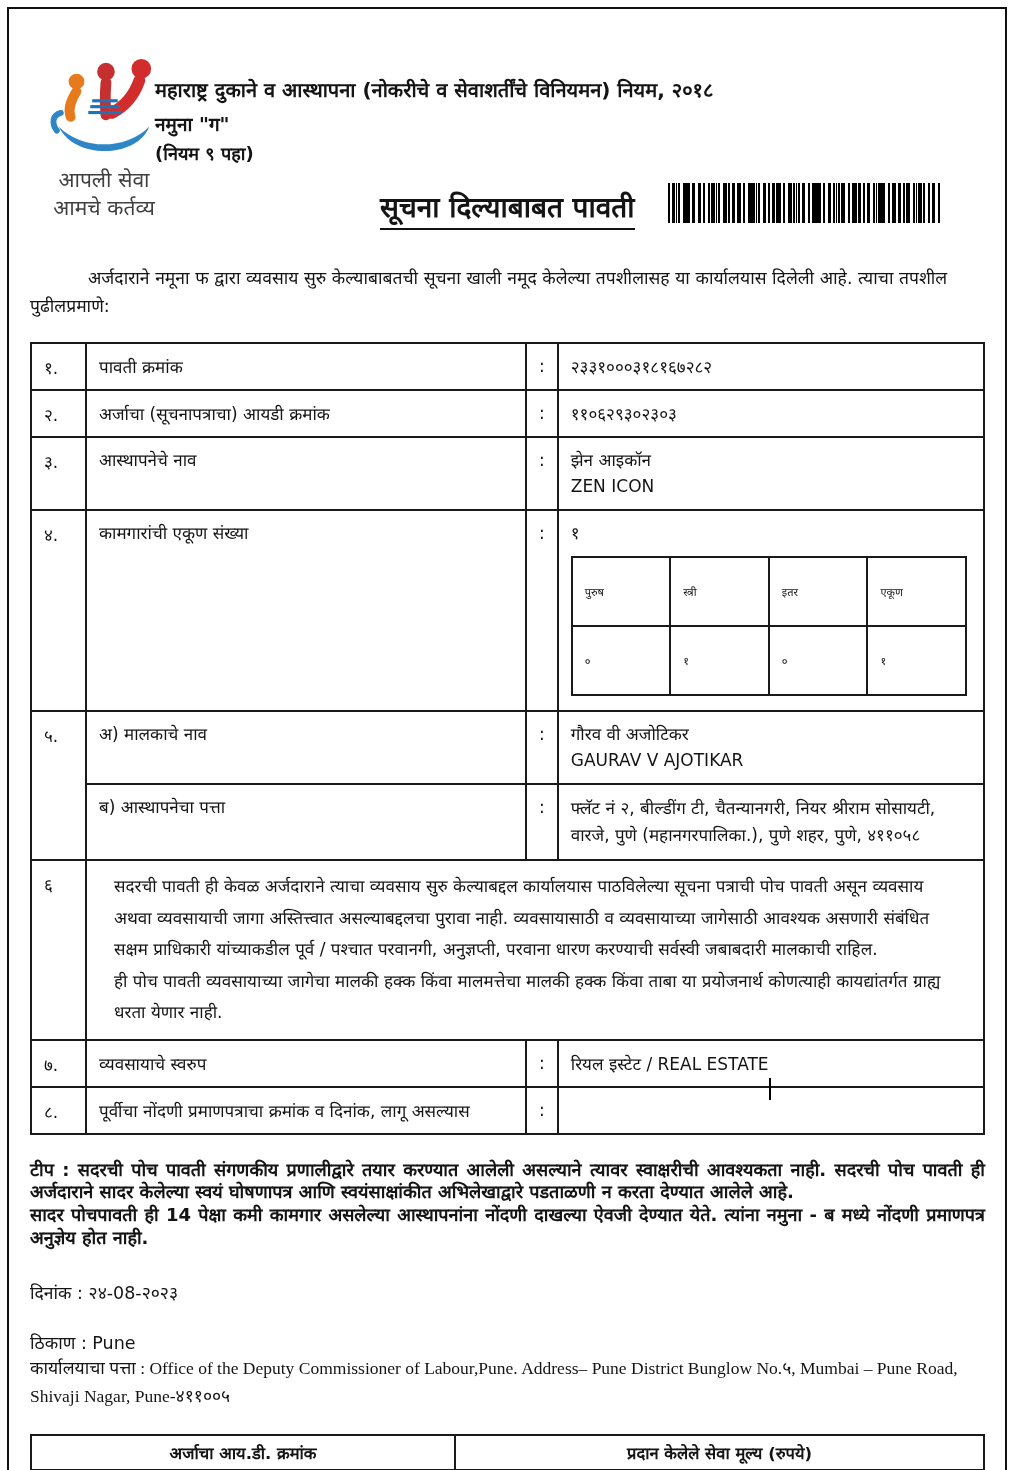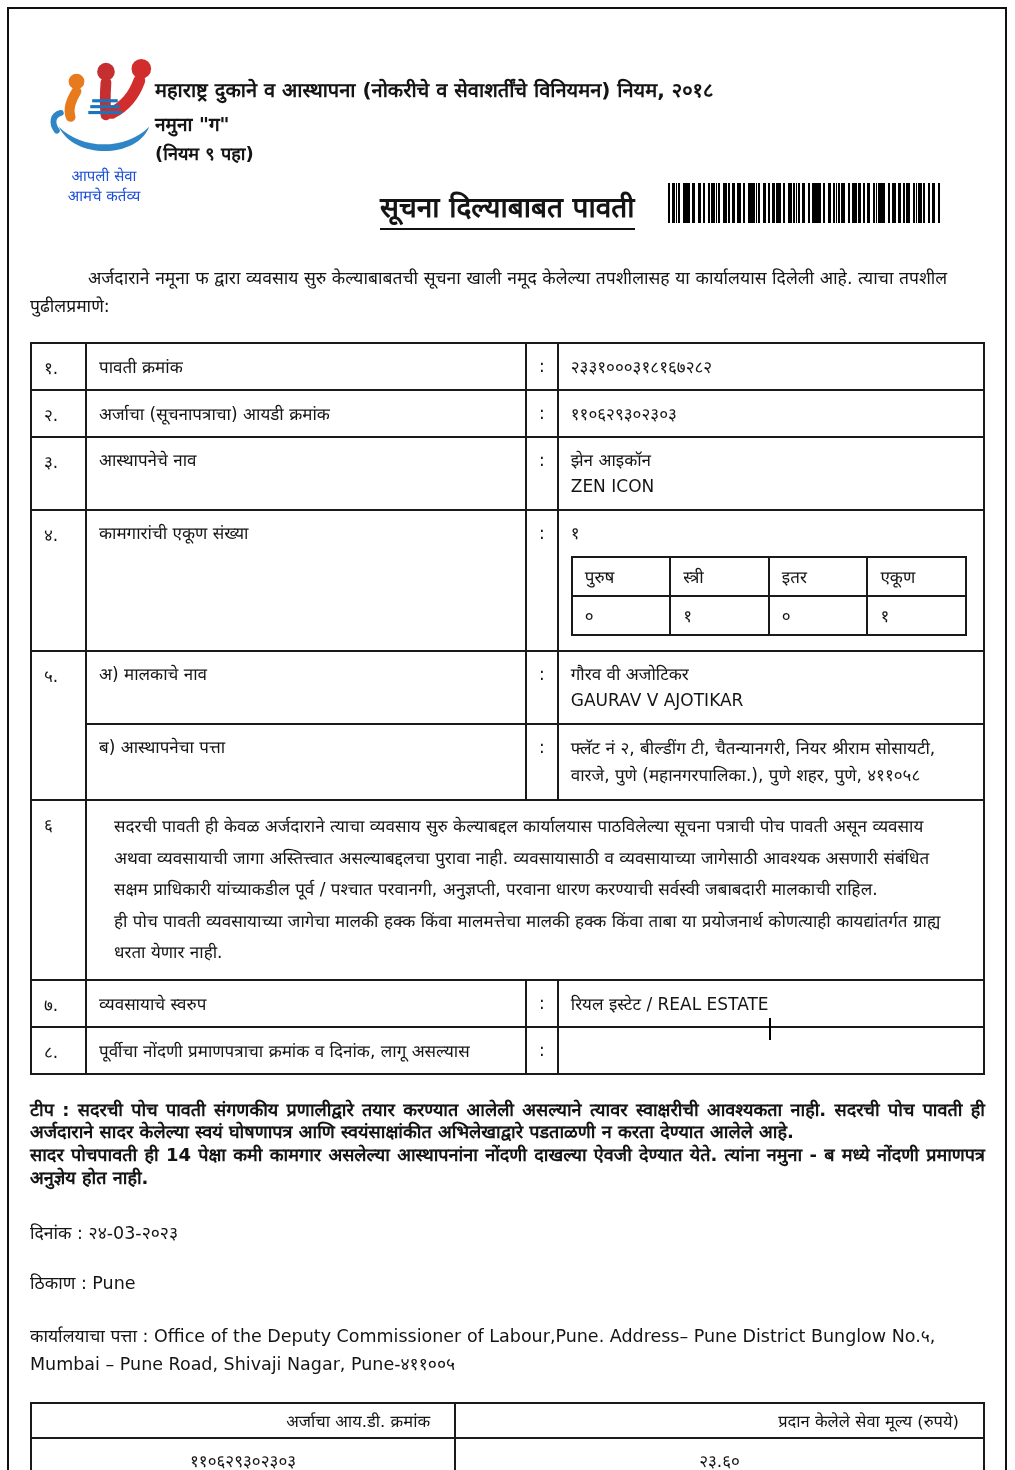--- a/index.html
+++ b/index.html
@@ -25,21 +25,21 @@
     padding: 48px 30px 0 30px;
   }
 
   
   .header { position: relative; min-height: 190px; }
   .logo {
     position: absolute; left: 8px; top: 8px;
     width: 132px; text-align: center;
   }
   .logo svg { display: block; margin: 0 auto; }
-  .logo-text { font-size: 15px; line-height: 1.35; color: #1d4ed8; margin-top: 2px; }
+  .logo-text { font-size: 21px; line-height: 1.35; color: #404040; margin-top: 2px; }
   .titles { margin-left: 125px; padding-top: 28px; }
   .doc-title { font-size: 20px; font-weight: bold; margin: 0 0 8px 0; }
   .form-name { font-size: 19px; font-weight: bold; margin: 4px 0; }
   .rule-ref { font-size: 18px; font-weight: bold; margin: 4px 0; }
   .receipt-row { position: relative; margin-top: 18px; height: 48px; }
   .receipt-title {
     position: absolute; left: 350px; top: 4px;
     font-size: 28px; font-weight: bold;
     border-bottom: 2px solid #111;
     padding-bottom: 3px;
@@ -73,22 +73,22 @@
   .main-table .c-label { width: 440px; }
   .main-table .c-colon { width: 30px; }
   .main-table td.no { text-align: left; vertical-align: top; padding-top: 12px; }
   .main-table td.colon { text-align: center; vertical-align: top; padding-top: 12px; }
   .main-table tr.top td { vertical-align: top; }
   .two-line div { line-height: 1.5; }
 
   .workers-table { width: calc(100% - 4px); margin: 12px 0 4px 0; }
   .workers-table td {
     border: 2px solid #1a1a1a;
-    padding: 7px 12px;
-    font-size: 17px;
+    padding: 26px 12px;
+    font-size: 11px;
     width: 25%;
   }
 
   .disclaimer-cell { line-height: 1.85; padding: 10px 27px !important; vertical-align: top; }
   .stray-wrap { position: relative; }
   .stray-mark {
     position: absolute; left: 210px; top: -10px;
     width: 2px; height: 22px; background: #000;
   }
 
@@ -96,29 +96,29 @@
   .note {
     margin-top: 24px;
     font-weight: bold;
     font-size: 18px;
     line-height: 1.27;
     text-align: justify;
   }
   .meta-line { font-size: 17.5px; }
   .date-line   { margin-top: 30px; }
   .place-line  { margin-top: 26px; }
-  .office-line { margin-top: 28px; line-height: 1.6; }
+  .office-line { line-height: 1.6; font-family: Liberation Serif, serif; }
 
   .fee-table { margin-top: 24px; }
   .fee-table td {
     border: 2px solid #1a1a1a;
     text-align: center;
     font-size: 16.5px;
   }
-  .fee-table .hdr td { font-weight: normal; padding: 5px 24px; text-align: right; }
+  .fee-table .hdr td { font-weight: bold; padding: 5px 8px; }
   .fee-table .val td { padding: 10px 8px 26px 8px; font-size: 17px; }
   .fee-table .c1 { width: 44.5%; }
 </style>
 </head>
 <body>
 
 <div class="frame"></div>
 
 <div class="page">
 
@@ -259,21 +259,21 @@
       </td>
     </tr>
   </tbody>
     </table>
 
   <div class="note">
     <div>टीप : सदरची पोच पावती संगणकीय प्रणालीद्वारे तयार करण्यात आलेली असल्याने त्यावर स्वाक्षरीची आवश्यकता नाही. सदरची पोच पावती ही अर्जदाराने सादर केलेल्या स्वयं घोषणापत्र आणि स्वयंसाक्षांकीत अभिलेखाद्वारे पडताळणी न करता देण्यात आलेले आहे.</div>
     <div>सादर पोचपावती ही 14 पेक्षा कमी कामगार असलेल्या आस्थापनांना नोंदणी दाखल्या ऐवजी देण्यात येते. त्यांना नमुना - ब मध्ये नोंदणी प्रमाणपत्र अनुज्ञेय होत नाही.</div>
   </div>
 
-  <div class="meta-line date-line">दिनांक : २४-03-२०२३</div>
+  <div class="meta-line date-line">दिनांक : २४-08-२०२३</div>
   <div class="meta-line place-line">ठिकाण : Pune</div>
   <div class="meta-line office-line">कार्यालयाचा पत्ता : Office of the Deputy Commissioner of Labour,Pune. Address– Pune District Bunglow No.५, Mumbai – Pune Road, Shivaji Nagar, Pune-४११००५</div>
 
   <table class="fee-table">
     <colgroup>
         <col class="c1">
         <col>
       </colgroup>
     <tbody>
         <tr class="hdr">

